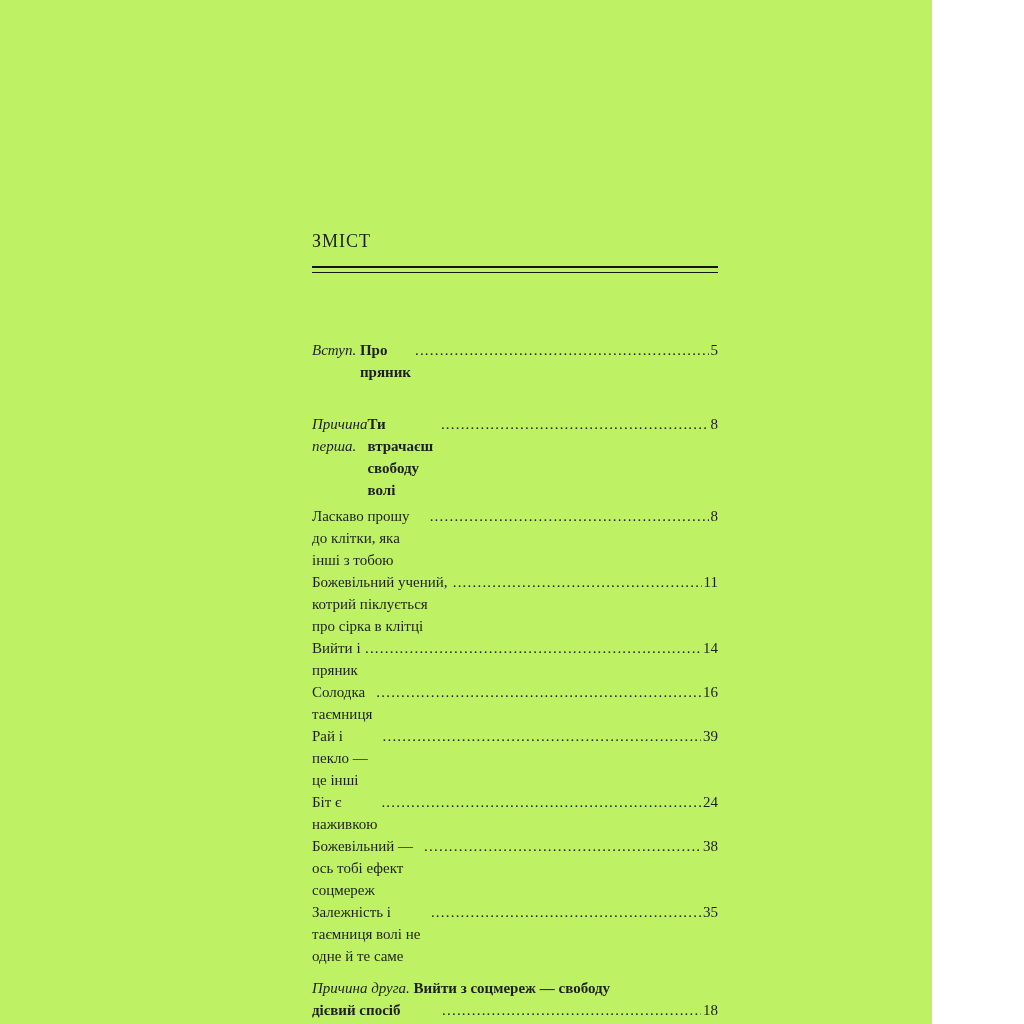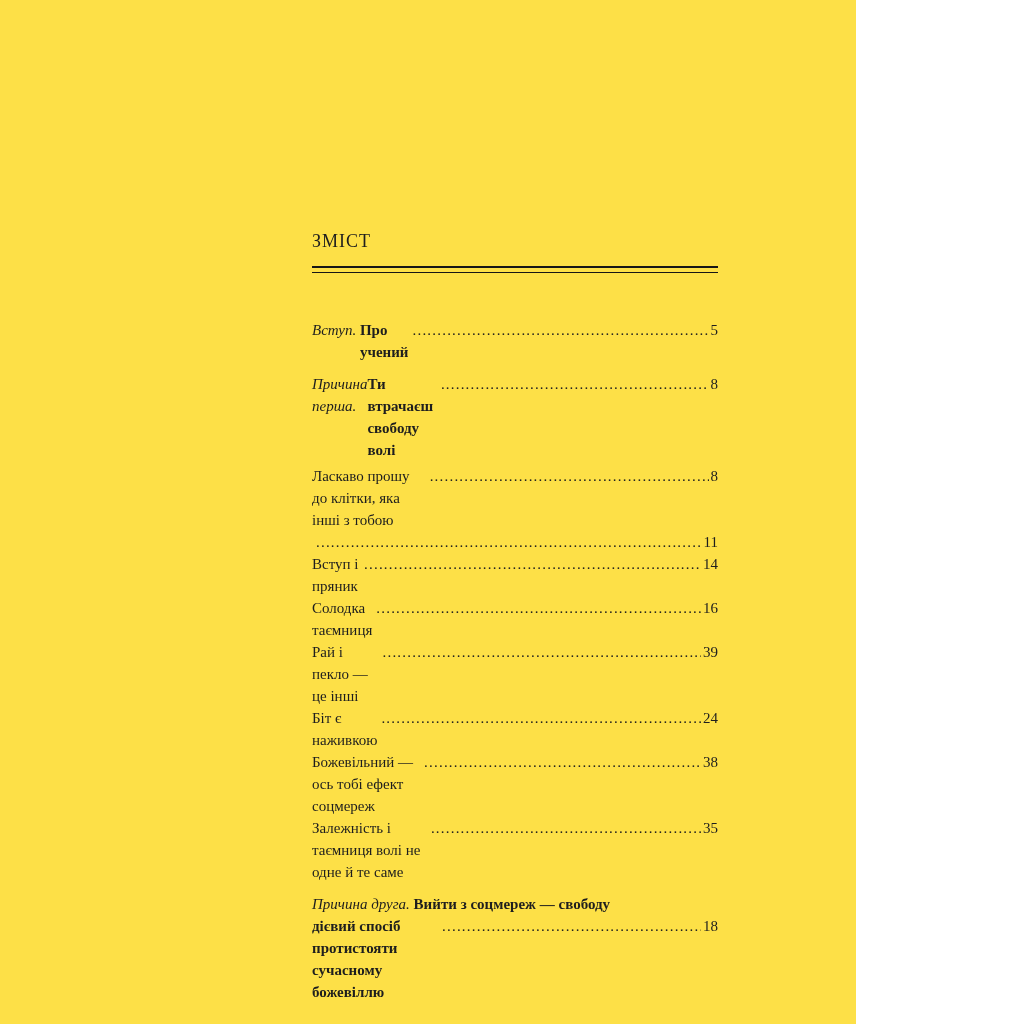--- a/index.html
+++ b/index.html
@@ -1,20 +1,20 @@
 <!DOCTYPE html>
 <html><head>
 <meta charset="utf-8">
 <style>
   html, body { margin: 0; padding: 0; background: #ffffff; }
   .page {
     position: relative;
-    width: 856px;
+    width: 932px;
     height: 1024px;
-    background: #fde047;
+    background: #bef264;
     font-family: "Liberation Serif", serif;
     color: #1e1e1e;
     overflow: hidden;
   }
   .content {
     position: absolute;
     left: 312px;
     top: 231px;
     width: 406px;
   }
@@ -32,21 +32,21 @@
     margin: 0 0 46px 0;
   }
   .entry {
     font-size: 15px;
     line-height: 22px;
   }
   .entry.chapter { margin-top: 10px; margin-bottom: 4px; }
   .entry.chapter:first-child { margin-top: 0; }
   .row { display: flex; align-items: baseline; }
   .line1 { white-space: nowrap; }
-  .prefix { font-style: italic; }
+  .prefix { font-style: italic; margin-top: 20px; }
   .btxt { font-weight: bold; }
   .leader {
     flex: 1 1 auto;
     overflow: hidden;
     white-space: nowrap;
     min-width: 10px;
     margin: 0 2px 0 4px;
   }
   .leader::after {
     content: "........................................................................................................................................";
@@ -58,21 +58,21 @@
 <body>
 
 <div class="page">
   <div class="content">
     <h1 class="toc-title">ЗМІСТ</h1>
     <div class="double-rule"></div>
     <div class="entries" id="toc-list">
         <div class="entry chapter">
           <div class="row">
             <span class="prefix">Вступ.&nbsp;</span>
-            <span class="btxt">Про учений</span>
+            <span class="btxt">Про пряник</span>
             <span class="leader"></span>
             <span class="page-num">5</span>
           </div>
         </div>
         <div class="entry chapter">
           <div class="row">
             <span class="prefix">Причина перша.&nbsp;</span>
             <span class="btxt">Ти втрачаєш свободу волі</span>
             <span class="leader"></span>
             <span class="page-num">8</span>
@@ -80,27 +80,28 @@
         </div>
         <div class="entry">
           <div class="row">
             <span class="plain">Ласкаво прошу до клітки, яка інші з тобою</span>
             <span class="leader"></span>
             <span class="page-num">8</span>
           </div>
         </div>
         <div class="entry">
           <div class="row">
+            <span class="plain">Божевільний учений, котрий піклується про сірка в клітці</span>
             <span class="leader"></span>
             <span class="page-num">11</span>
           </div>
         </div>
         <div class="entry">
           <div class="row">
-            <span class="plain">Вступ і пряник</span>
+            <span class="plain">Вийти і пряник</span>
             <span class="leader"></span>
             <span class="page-num">14</span>
           </div>
         </div>
         <div class="entry">
           <div class="row">
             <span class="plain">Солодка таємниця</span>
             <span class="leader"></span>
             <span class="page-num">16</span>
           </div>

